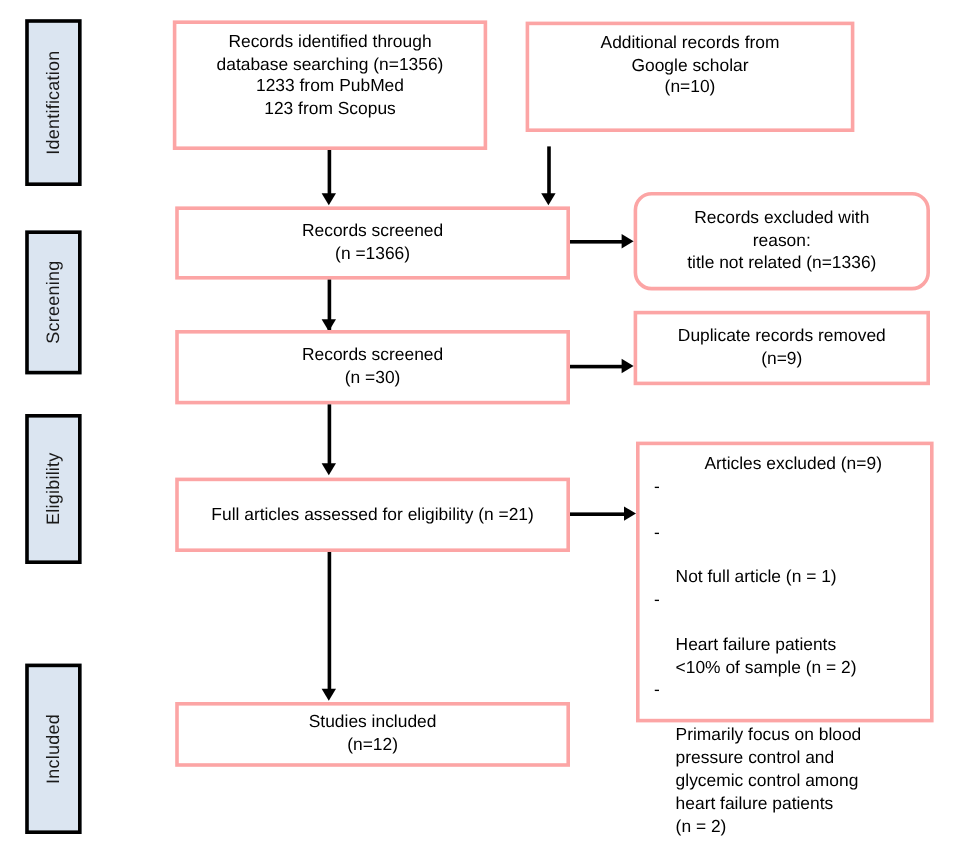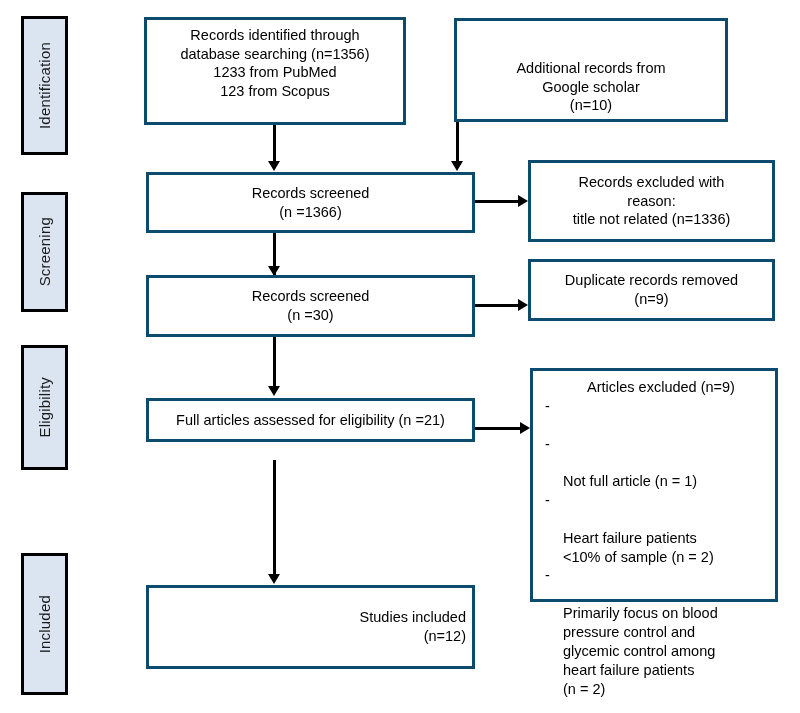--- a/index.html
+++ b/index.html
@@ -38,21 +38,21 @@
     letter-spacing: 0.2px;
     white-space: nowrap;
     color: #1a1a1a;
   }
 
   
   .node {
     position: absolute;
     box-sizing: border-box;
     background: #ffffff;
-    border: 3px solid #0c4a6e;
+    border: 3px solid #fca5a5;
     display: flex;
     align-items: center;
     justify-content: center;
     text-align: center;
     font-size: 14.5px;
     line-height: 1.28;
     padding: 4px 6px;
   }
   .node.top-align {
     align-items: flex-start;
@@ -141,38 +141,38 @@
     <span class="stage-label">Included</span>
   </div>
 
   <div class="node top-align" style="left:144px; top:17px; width:262px; height:108px;">
     <span class="node-text">Records identified through
 database searching (n=1356)
 1233 from PubMed
 123 from Scopus</span>
   </div>
 
-  <div class="node top-align" style="left:454px; top:18px; width:274px; height:104px;align-items:flex-end;">
+  <div class="node top-align" style="left:438px; top:18px; width:274px; height:92px;">
     <span class="node-text">Additional records from
 Google scholar
 (n=10)</span>
   </div>
 
   <div class="vline" style="left:273px; top:125px; height:38px;"></div>
   <div class="arrow-down" style="left:268px; top:161px;"></div>
 
   <div class="vline" style="left:456px; top:122px; height:41px;"></div>
   <div class="arrow-down" style="left:451px; top:161px;"></div>
 
   <div class="node" style="left:146px; top:172px; width:329px; height:61px;">
     <span class="node-text">Records screened
 (n =1366)</span>
   </div>
 
-  <div class="node" style="left:528px; top:160px; width:247px; height:82px;">
+  <div class="node" style="left:528px; top:160px; width:247px; height:82px;border-radius:15px;">
     <span class="node-text">Records excluded with
 reason:
 title not related (n=1336)</span>
   </div>
 
   <div class="hline" style="left:475px; top:200px; width:45px;"></div>
   <div class="arrow-right" style="left:518px; top:195px;"></div>
 
   <div class="vline" style="left:273px; top:233px; height:42px;"></div>
   <div class="arrow-down" style="left:268px; top:266px;"></div>
@@ -186,21 +186,21 @@
     <span class="node-text">Duplicate records removed
 (n=9)</span>
   </div>
 
   <div class="hline" style="left:475px; top:304px; width:45px;"></div>
   <div class="arrow-right" style="left:518px; top:299px;"></div>
 
   <div class="vline" style="left:273px; top:337px; height:50px;"></div>
   <div class="arrow-down" style="left:268px; top:386px;"></div>
 
-  <div class="node" style="left:146px; top:398px; width:329px; height:44px;">
+  <div class="node" style="left:146px; top:398px; width:329px; height:62px;">
     <span class="node-text">Full articles assessed for eligibility (n =21)</span>
   </div>
 
   <div class="node listbox" style="left:530px; top:368px; width:248px; height:234px;">
     <span class="list-title">Articles excluded (n=9)</span>
     <ul>
       <li>
         <span class="dash">-</span>
       </li>
       <li>
@@ -222,18 +222,18 @@
       </li>
     </ul>
   </div>
 
   <div class="hline" style="left:475px; top:427px; width:47px;"></div>
   <div class="arrow-right" style="left:520px; top:422px;"></div>
 
   <div class="vline" style="left:273px; top:460px; height:115px;"></div>
   <div class="arrow-down" style="left:268px; top:574px;"></div>
 
-  <div class="node" style="left:146px; top:585px; width:329px; height:84px;text-align:right;">
+  <div class="node" style="left:146px; top:585px; width:329px; height:54px;">
     <span class="node-text">Studies included
 (n=12)</span>
   </div>
 
 </div>
 
 </body></html>

